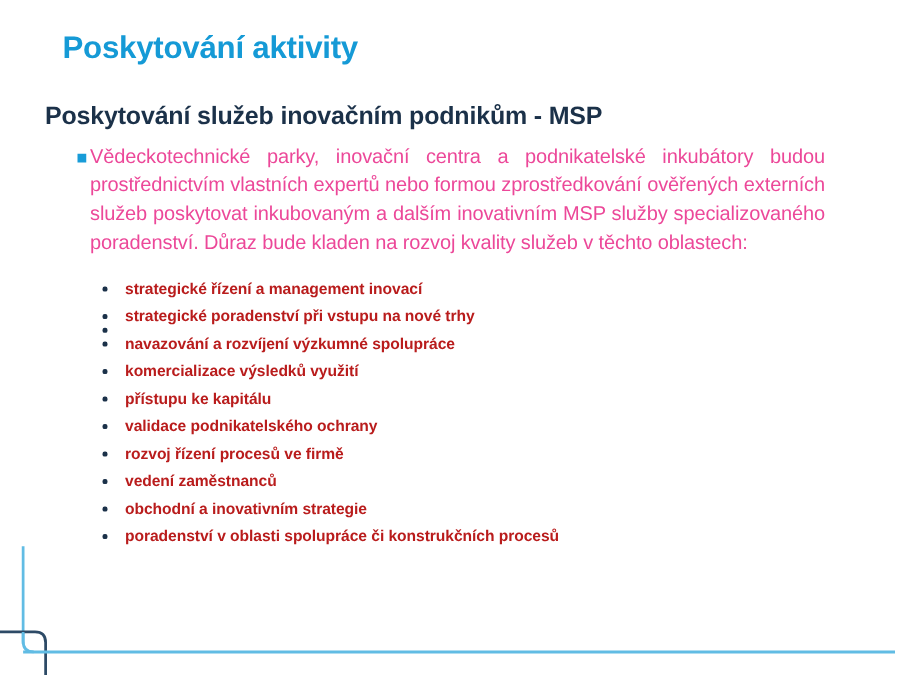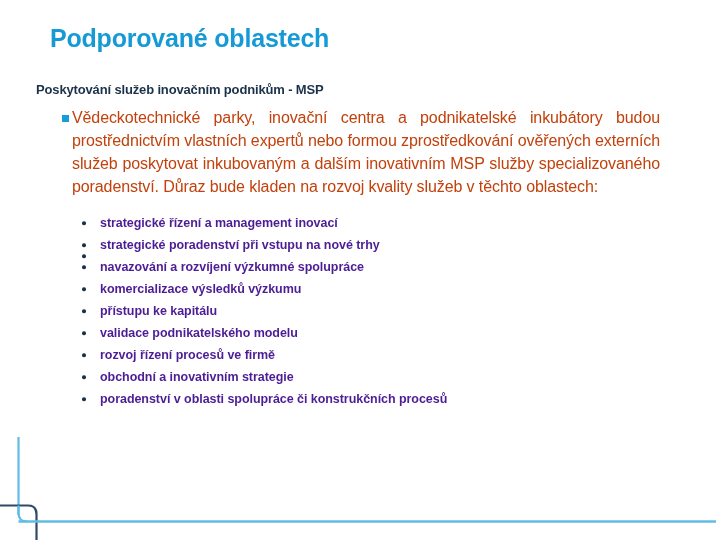--- a/index.html
+++ b/index.html
@@ -35,21 +35,21 @@
 
   
   .body-block {
     position: absolute;
     left: 36px;
     top: 82px;
     width: 650px;
   }
 
   .sub-heading {
-    font-size: 13px;
+    font-size: 20px;
     font-weight: bold;
     color: #1B3149;
     margin: 0 0 9px 0;
     letter-spacing: -0.15px;
   }
 
   
   .lvl1 {
     position: relative;
     padding-left: 36px;
@@ -61,39 +61,39 @@
     left: 26px;
     top: 9px;
     width: 7px;
     height: 7px;
     background: #189CD8;
   }
   .lvl1-text {
     display: block;
     font-size: 16px;
     line-height: 23px;
-    color: #c2410c;
+    color: #ec4899;
     text-align: justify;
     text-align-last: left;
     letter-spacing: -0.1px;
     -webkit-hyphens: none;
     hyphens: none;
   }
 
   
   .lvl2-list {
     list-style: none;
     margin: 14px 0 0 0;
     padding: 0 0 0 64px;
   }
   .lvl2-item {
     position: relative;
     font-size: 12.5px;
     line-height: 22px;
-    color: #4c1d95;
+    color: #b91c1c;
     font-weight: bold;
     letter-spacing: -0.05px;
     white-space: nowrap;
   }
   .lvl2-marker {
     position: absolute;
     left: -18px;
     top: 50%;
     transform: translateY(-50%);
     width: 3.5px;
@@ -110,21 +110,21 @@
     width: 720px;
     height: 540px;
     pointer-events: none;
   }
 </style>
 </head>
 <body>
 
 <div class="slide">
 
-  <div class="slide-title">Podporované oblastech</div>
+  <div class="slide-title">Poskytování aktivity</div>
 
   <div class="body-block">
 
     <div class="sub-heading">Poskytování služeb inovačním podnikům - MSP</div>
 
     <div class="lvl1">
       <span class="lvl1-marker"></span>
       <span class="lvl1-text">Vědeckotechnické parky, inovační centra a podnikatelské inkubátory budou prostřednictvím vlastních expertů nebo formou zprostředkování ověřených externích služeb poskytovat inkubovaným a dalším inovativním MSP služby specializovaného poradenství. Důraz bude kladen na rozvoj kvality služeb v těchto oblastech:</span>
     </div>
 
@@ -139,33 +139,37 @@
       </li>
       <li class="lvl2-item">
         <span class="lvl2-marker"></span>
       </li>
       <li class="lvl2-item">
         <span class="lvl2-marker"></span>
         <span>navazování a rozvíjení výzkumné spolupráce</span>
       </li>
       <li class="lvl2-item">
         <span class="lvl2-marker"></span>
-        <span>komercializace výsledků výzkumu</span>
+        <span>komercializace výsledků využití</span>
       </li>
       <li class="lvl2-item">
         <span class="lvl2-marker"></span>
         <span>přístupu ke kapitálu</span>
       </li>
       <li class="lvl2-item">
         <span class="lvl2-marker"></span>
-        <span>validace podnikatelského modelu</span>
+        <span>validace podnikatelského ochrany</span>
       </li>
       <li class="lvl2-item">
         <span class="lvl2-marker"></span>
         <span>rozvoj řízení procesů ve firmě</span>
+      </li>
+      <li class="lvl2-item">
+        <span class="lvl2-marker"></span>
+        <span>vedení zaměstnanců</span>
       </li>
       <li class="lvl2-item">
         <span class="lvl2-marker"></span>
         <span>obchodní a inovativním strategie</span>
       </li>
       <li class="lvl2-item">
         <span class="lvl2-marker"></span>
         <span>poradenství v oblasti spolupráce či konstrukčních procesů</span>
       </li>
     </ul>

